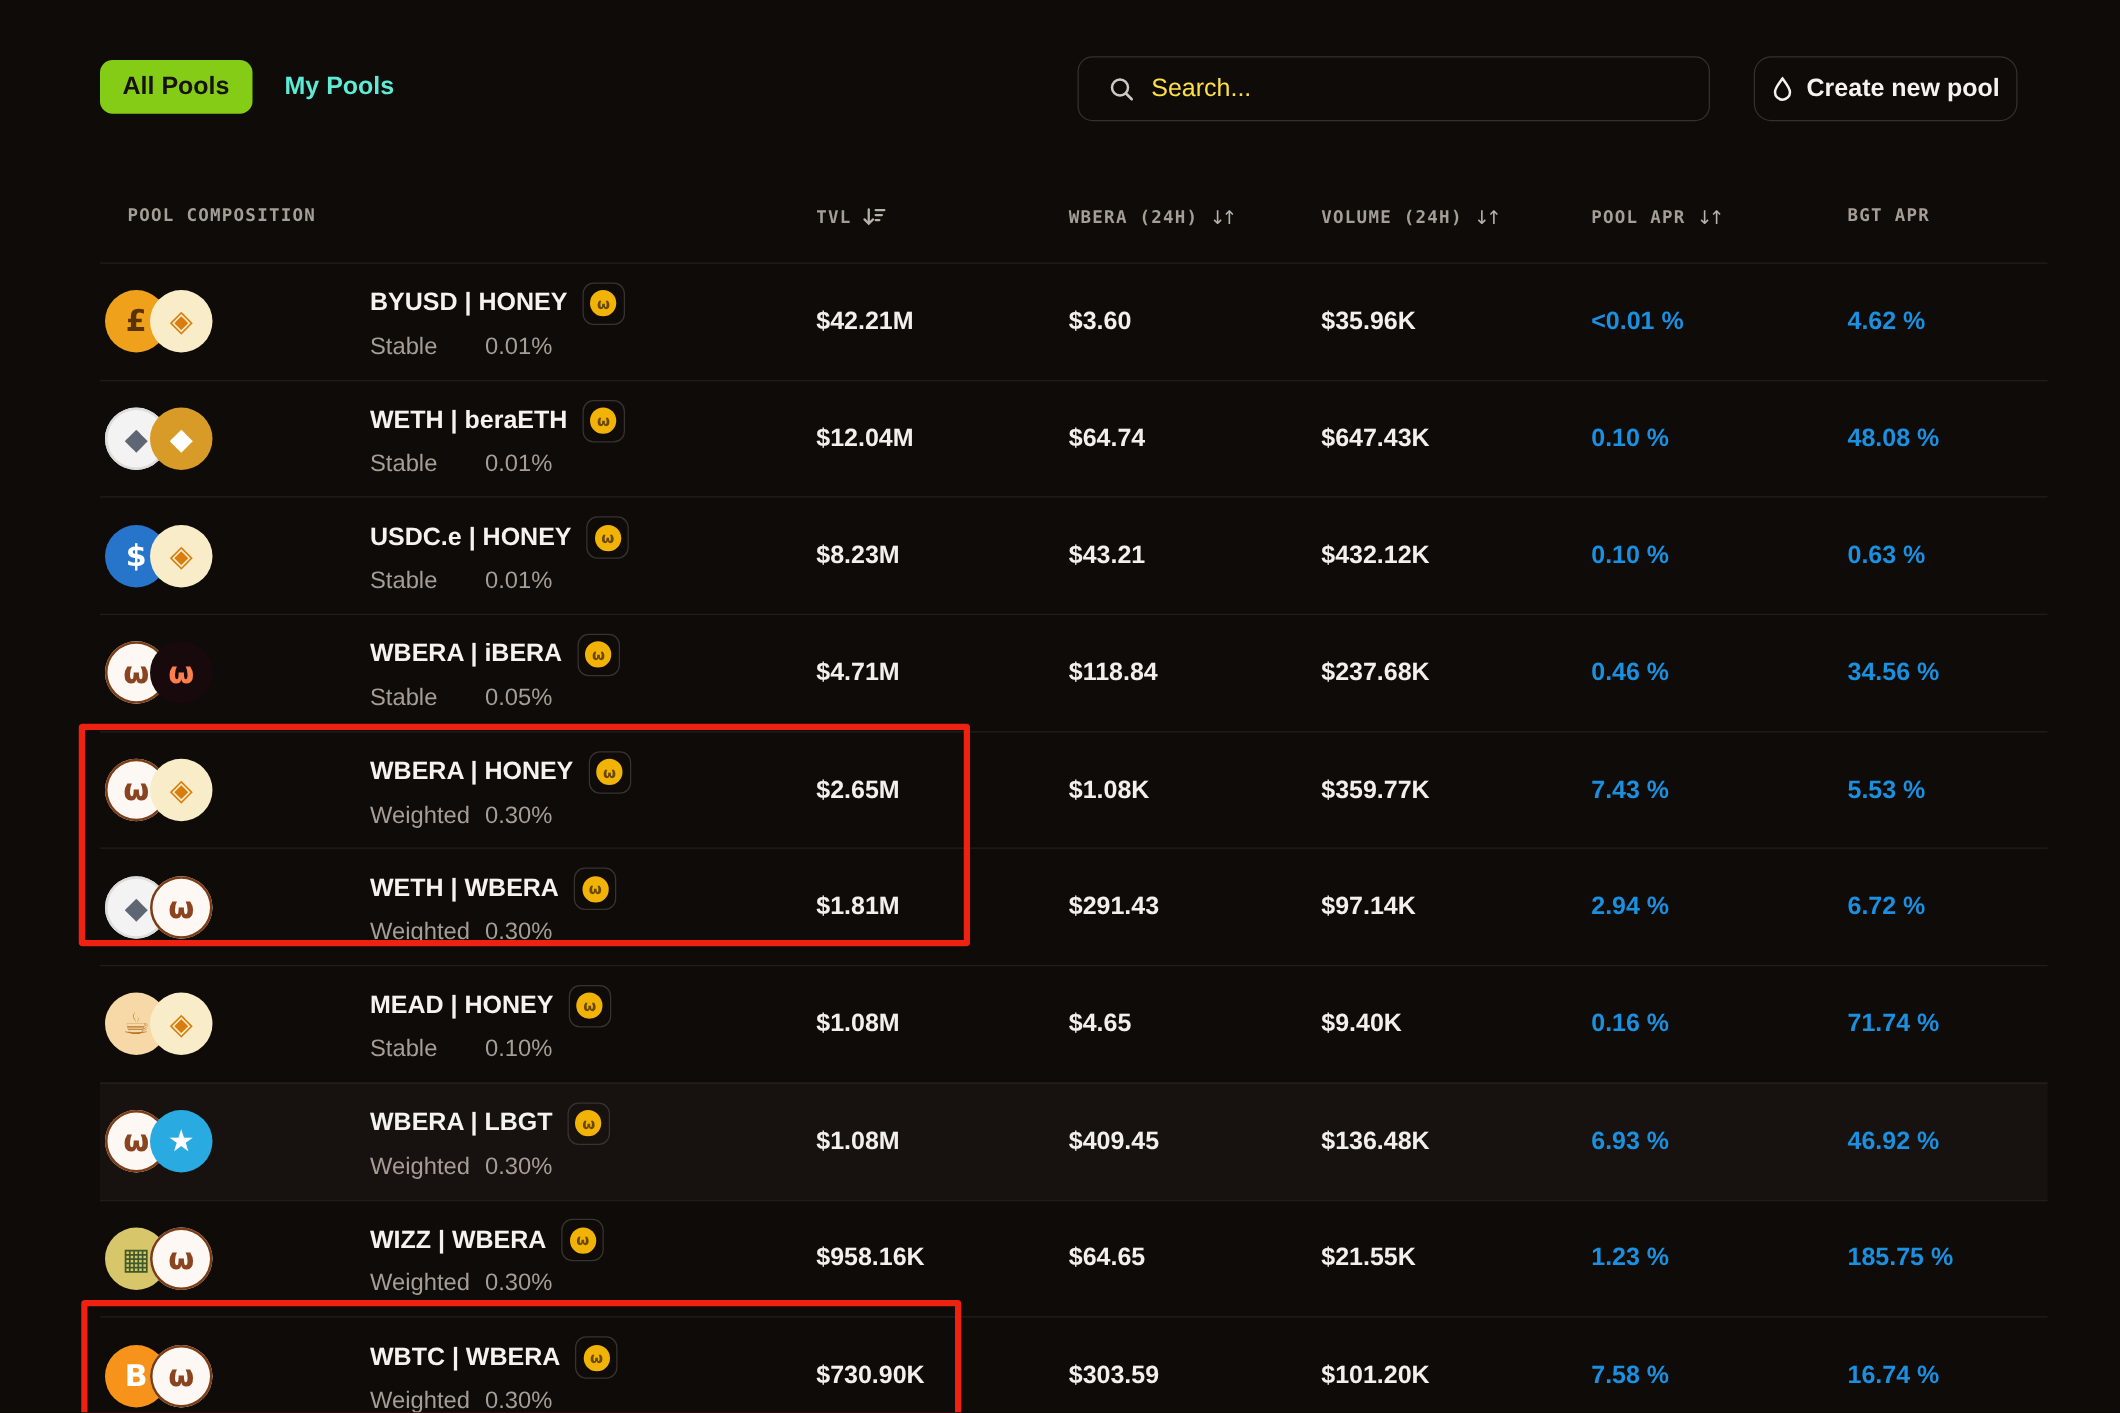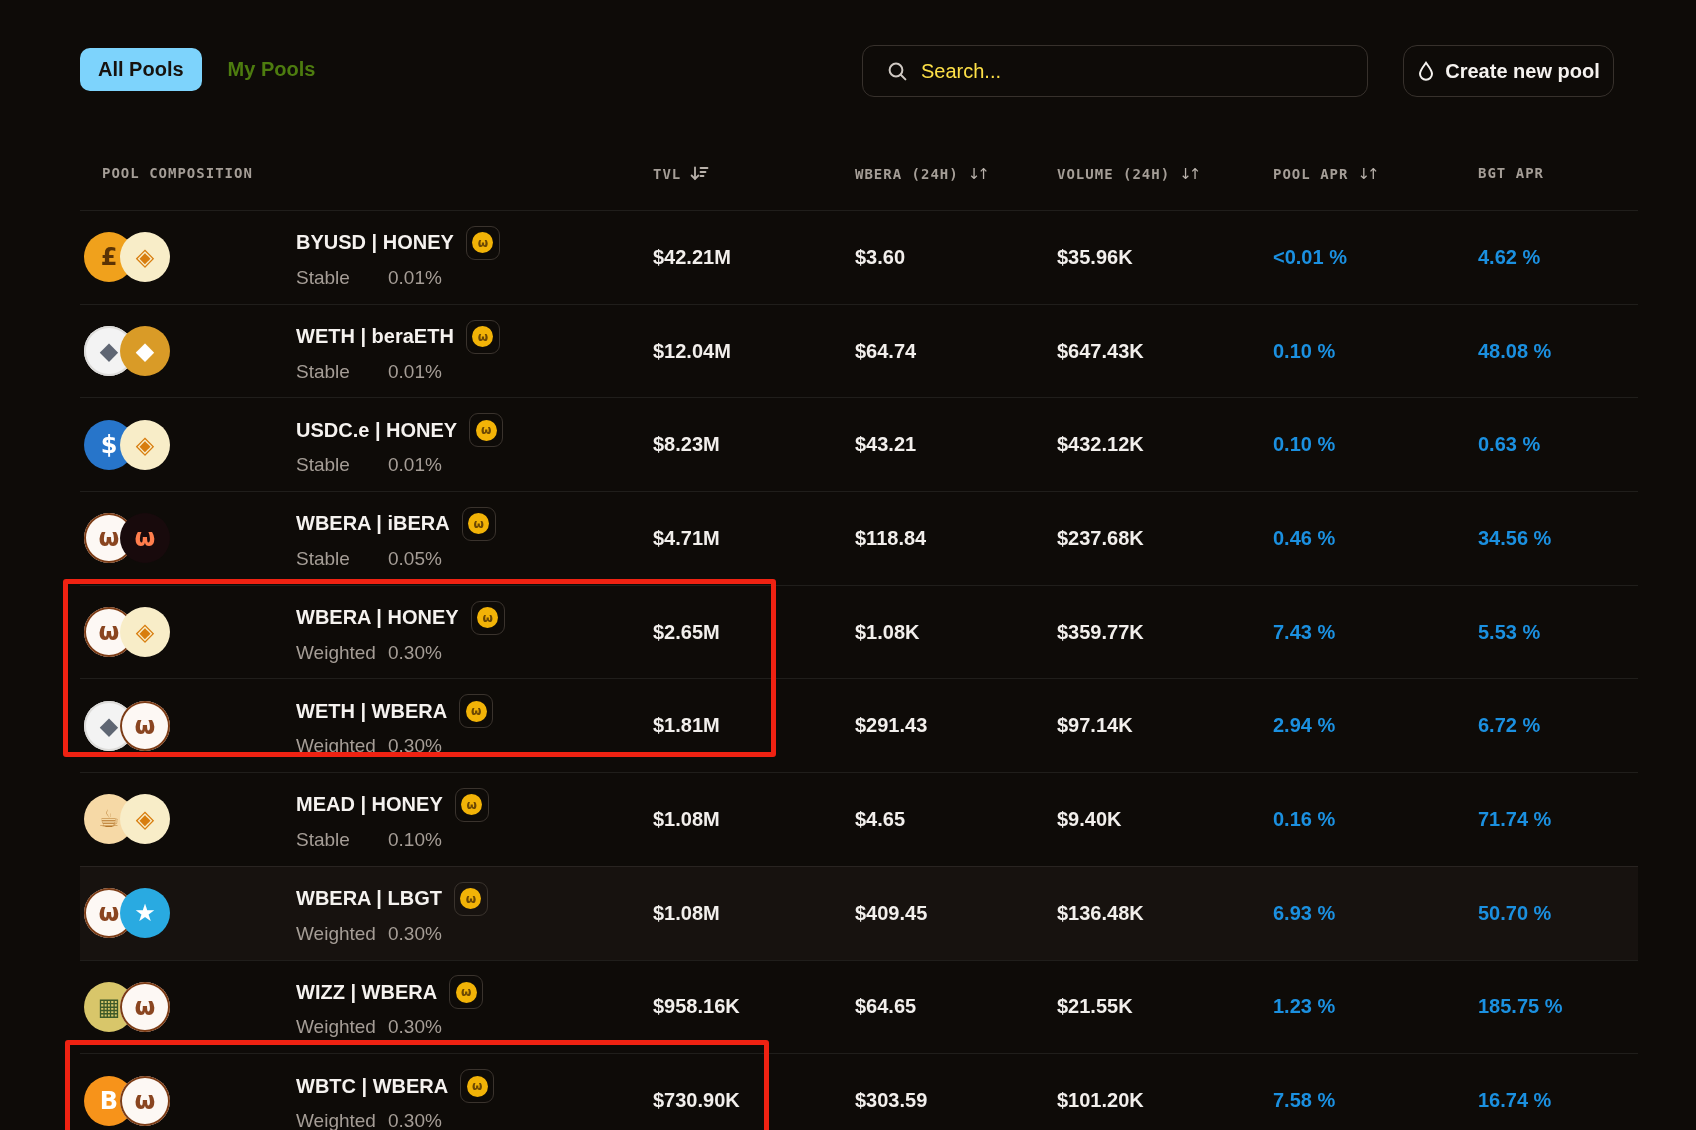--- a/index.html
+++ b/index.html
@@ -4,24 +4,24 @@
 <style>
   html,body{margin:0;padding:0;background:#0e0b08;}
   #screen{
     position:relative;width:1696px;height:1130px;overflow:hidden;
     background:#0e0b08;font-family:"Liberation Sans",sans-serif;
     -webkit-font-smoothing:antialiased;
   }
   
   .tabs{position:absolute;left:80px;top:48px;display:flex;align-items:center;gap:26px;}
   .tab-active{
-    background:#7dd3fc;color:#17120e;font-weight:700;font-size:20px;
+    background:#84cc16;color:#17120e;font-weight:700;font-size:20px;
     padding:10px 18px;border-radius:10px;cursor:pointer;
   }
-  .tab-inactive{color:#4d7c0f;font-weight:600;font-size:20px;cursor:pointer;}
+  .tab-inactive{color:#5eead4;font-weight:600;font-size:20px;cursor:pointer;}
   .searchbox{
     position:absolute;left:862px;top:45px;width:506px;height:52px;box-sizing:border-box;
     border:1px solid #37312c;border-radius:12px;display:flex;align-items:center;
     padding-left:24px;gap:13px;background:#0e0b08;
   }
   .searchbox .ph{color:#fde047;font-size:20px;}
   .btn-create{
     position:absolute;left:1403px;top:45px;width:211px;height:52px;box-sizing:border-box;
     border:1px solid #37312c;border-radius:14px;display:flex;align-items:center;justify-content:center;
     gap:10px;color:#f5f2ef;font-weight:700;font-size:20px;background:#0e0b08;cursor:pointer;
@@ -326,21 +326,21 @@
         </span>
       </div>
       <div class="subline">
         <span class="ptype">Weighted</span><span>0.30%</span>
       </div>
     </div>
     <div class="cell c-tvl">$1.08M</div>
     <div class="cell c-fees">$409.45</div>
     <div class="cell c-vol">$136.48K</div>
     <div class="cell c-papr apr">6.93 %</div>
-    <div class="cell c-bapr apr">50.70 %</div>
+    <div class="cell c-bapr apr">46.92 %</div>
   </div>
 
   <div class="row">
     <div class="cell c-pair">
       <div class="pair">
         <span class="tok tok1" style="background: rgb(216, 198, 106); color: rgb(63, 90, 40);">▦</span>
         <span class="tok tok2" style="background: rgb(253, 248, 244); color: rgb(138, 69, 32); box-shadow: rgb(124, 60, 22) 0px 0px 0px 2px inset;">ω</span>
       </div>
     </div>
     <div class="cell c-meta">

